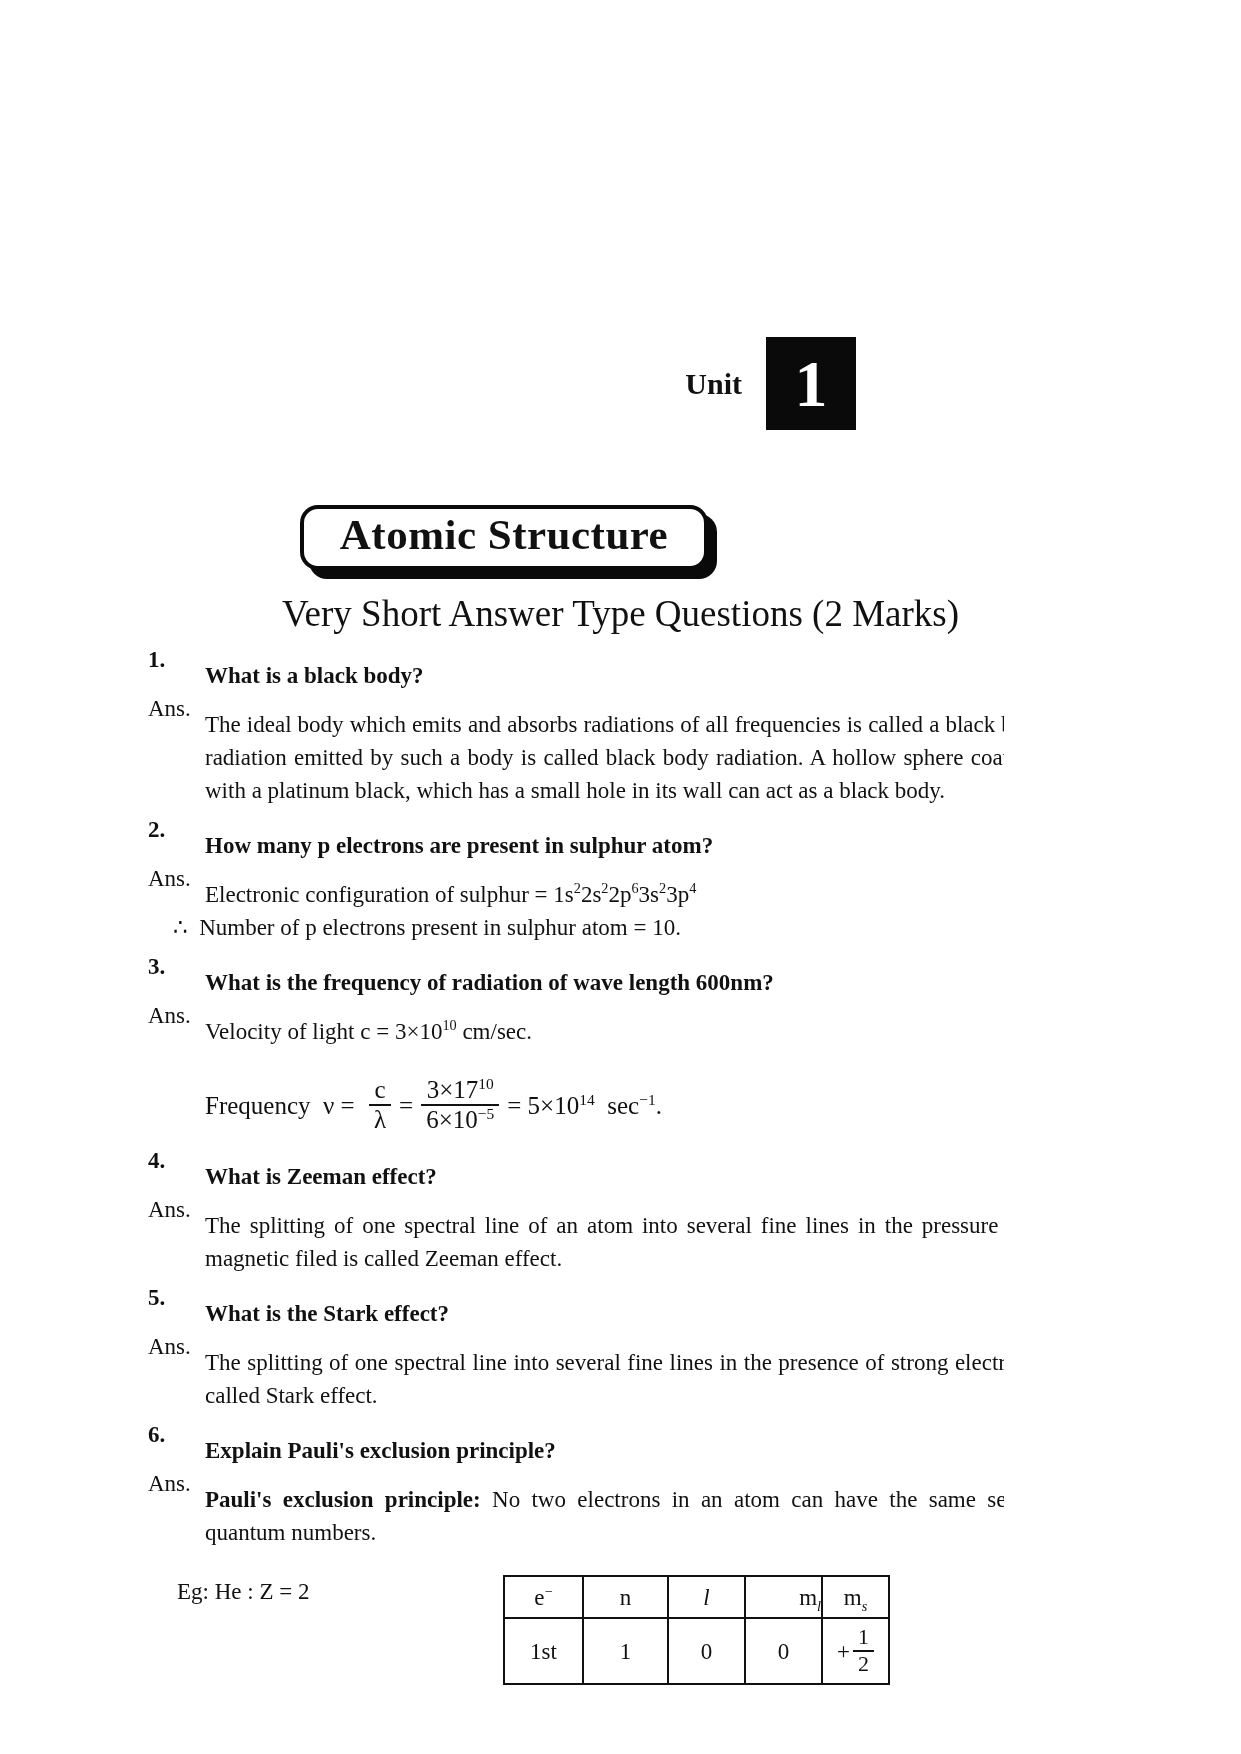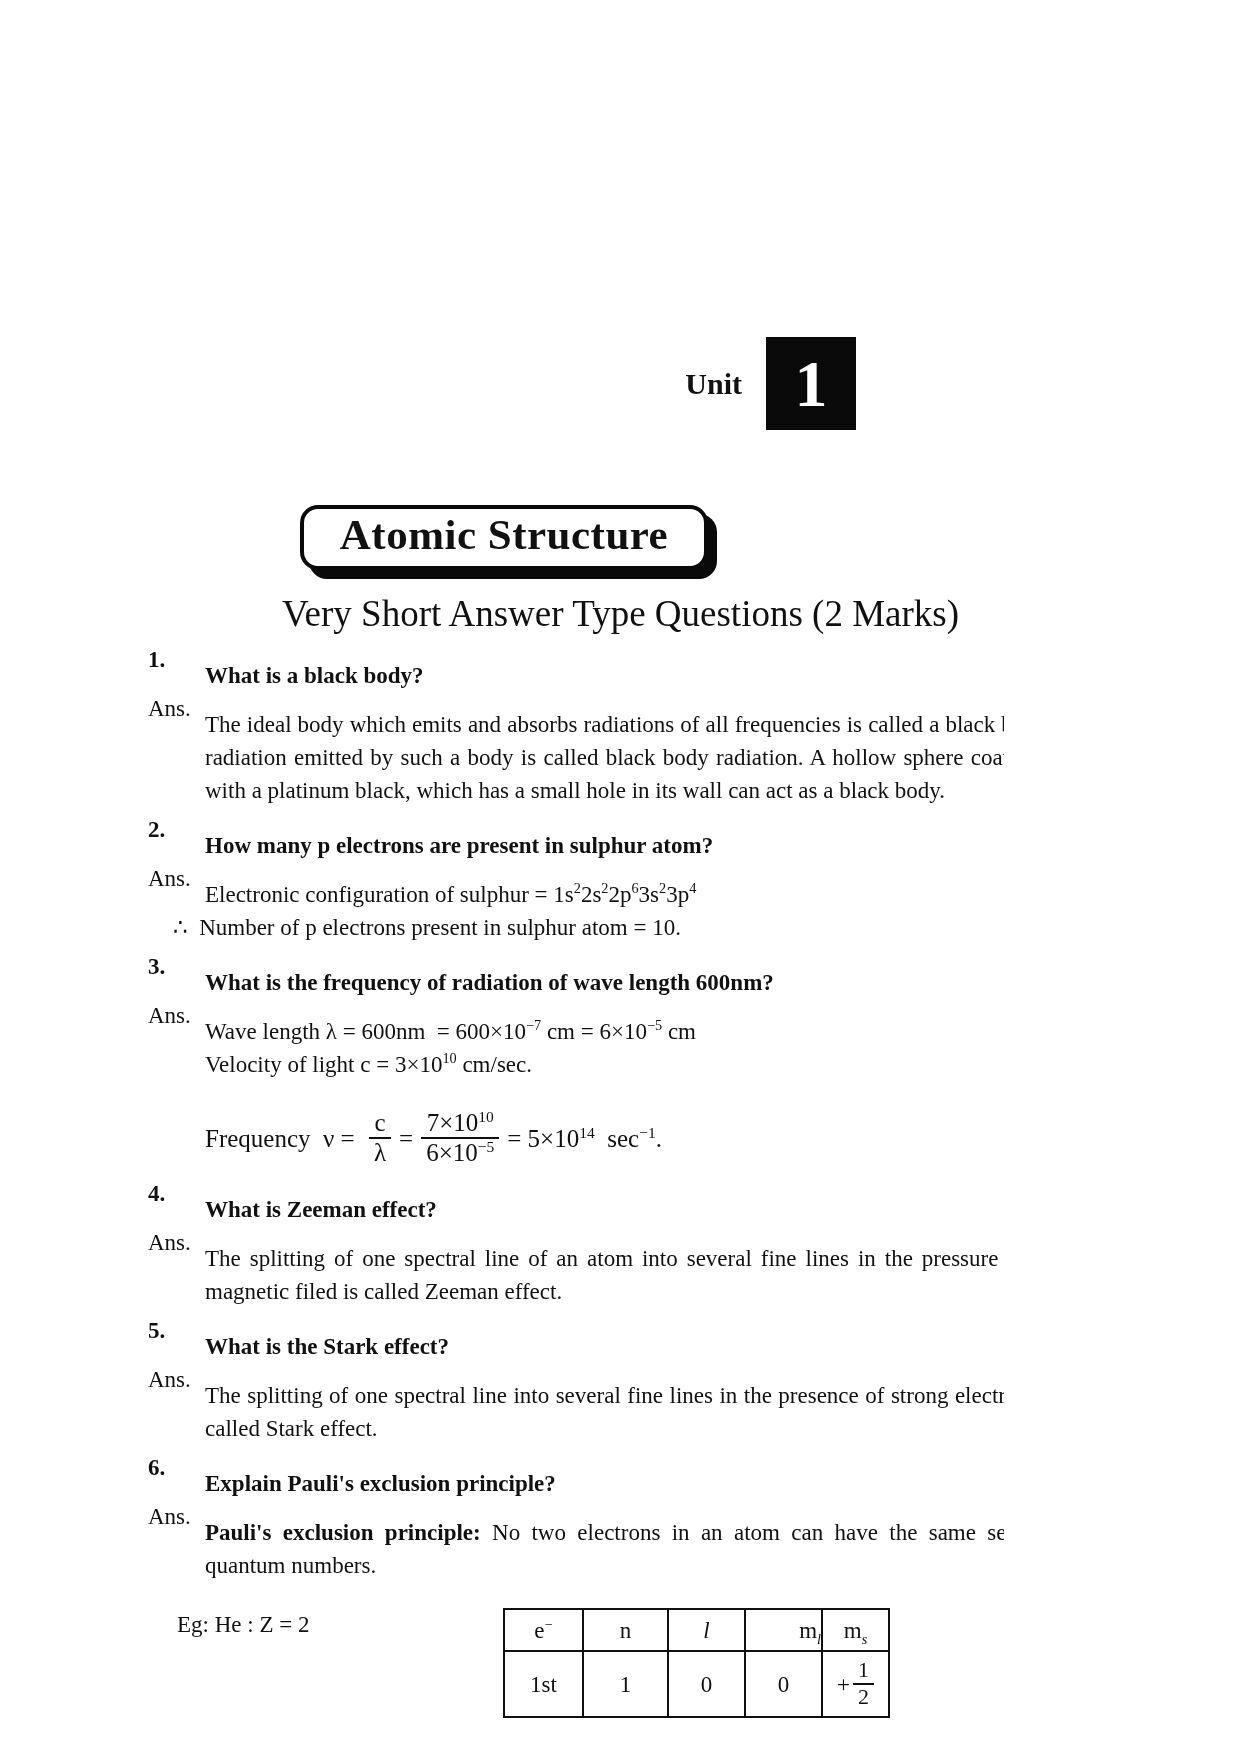--- a/index.html
+++ b/index.html
@@ -123,35 +123,34 @@
       </span>
     </div>
 
     <div class="row q-row">
       <span class="col-num">3.</span>
       <span class="col-body">What is the frequency of radiation of wave length 600nm?</span>
     </div>
     <div class="row">
       <span class="col-num">Ans.</span>
       <span class="col-body">
-        <div class="pre"><span>Wave length λ = 600nm  = 600×10</span><sup>−7</sup><span> cm = 6×10</span><sup>−5</sup><span> cm</span></div>
         <div><span>Velocity of light c = 3×10</span><sup>10</sup><span> cm/sec.</span></div>
       </span>
     </div>
     <div class="row formula-row">
       <span class="col-num"></span>
       <span class="col-body formula">
         <span class="pre">Frequency  ν = </span>
         <span class="frac">
           <span class="num">c</span>
           <span class="den">λ</span>
         </span>
         <span>=</span>
         <span class="frac">
-          <span class="num"><span>7×10</span><sup>10</sup></span>
+          <span class="num"><span>3×17</span><sup>10</sup></span>
           <span class="den"><span>6×10</span><sup>−5</sup></span>
         </span>
         <span class="pre"><span>= 5×10</span><sup>14</sup><span>  sec</span><sup>−1</sup><span>.</span></span>
       </span>
     </div>
 
     <div class="row q-row">
       <span class="col-num">4.</span>
       <span class="col-body">What is Zeeman effect?</span>
     </div>

